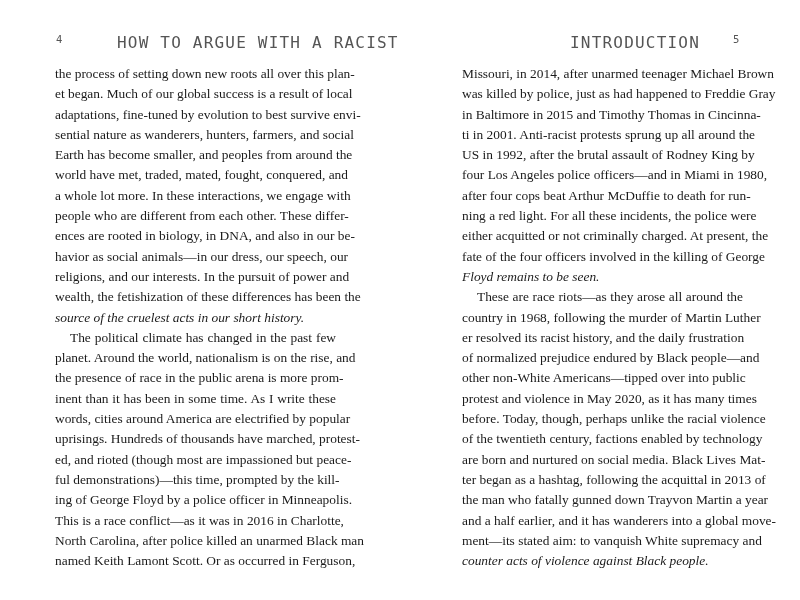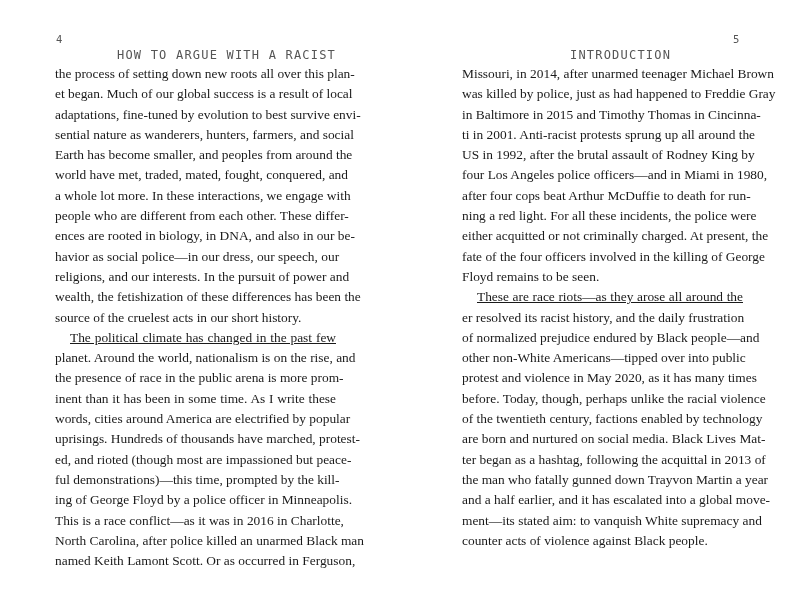--- a/index.html
+++ b/index.html
@@ -20,23 +20,23 @@
       position: absolute;
       top: 0;
       width: 400px;
       height: 600px;
     }
     .page-left { left: 0; }
     .page-right { left: 400px; }
 
     .running-head {
       position: absolute;
-      top: 48px;
+      top: 33px;
       font-family: "DejaVu Sans Mono", "Liberation Mono", monospace;
-      font-size: 12px;
+      font-size: 16px;
       letter-spacing: 1.2px;
       color: #555555;
       white-space: nowrap;
     }
     .folio {
       position: absolute;
       top: 33px;
       font-family: "DejaVu Sans Mono", "Liberation Mono", monospace;
       font-size: 10.5px;
       color: #555555;
@@ -62,24 +62,24 @@
     .line {
       display: block;
       text-align: justify;
       text-align-last: justify;
       white-space: nowrap;
       overflow: visible;
       height: 20.3px;
     }
     .line.last {
       text-align-last: left;
+      font-style: italic;
     }
     .line.indent {
       text-indent: 15px;
-      text-decoration: underline;
     }
   </style>
 </head>
 <body>
 
 <div class="spread">
 
   <div class="page page-left">
     <span class="folio">4</span>
     <span class="running-head">HOW TO ARGUE WITH A RACIST</span>
@@ -87,21 +87,21 @@
         <div>
           <span class="line">the process of setting down new roots all over this plan-</span>
           <span class="line">et began. Much of our global success is a result of local</span>
           <span class="line">adaptations, fine-tuned by evolution to best survive envi-</span>
           <span class="line">sential nature as wanderers, hunters, farmers, and social</span>
           <span class="line">Earth has become smaller, and peoples from around the</span>
           <span class="line">world have met, traded, mated, fought, conquered, and</span>
           <span class="line">a whole lot more. In these interactions, we engage with</span>
           <span class="line">people who are different from each other. These differ-</span>
           <span class="line">ences are rooted in biology, in DNA, and also in our be-</span>
-          <span class="line">havior as social police—in our dress, our speech, our</span>
+          <span class="line">havior as social animals—in our dress, our speech, our</span>
           <span class="line">religions, and our interests. In the pursuit of power and</span>
           <span class="line">wealth, the fetishization of these differences has been the</span>
           <span class="line last">source of the cruelest acts in our short history.</span>
         </div>
         <div>
           <span class="line indent">The political climate has changed in the past few</span>
           <span class="line">planet. Around the world, nationalism is on the rise, and</span>
           <span class="line">the presence of race in the public arena is more prom-</span>
           <span class="line">inent than it has been in some time. As I write these</span>
           <span class="line">words, cities around America are electrified by popular</span>
@@ -128,31 +128,32 @@
           <span class="line">US in 1992, after the brutal assault of Rodney King by</span>
           <span class="line">four Los Angeles police officers—and in Miami in 1980,</span>
           <span class="line">after four cops beat Arthur McDuffie to death for run-</span>
           <span class="line">ning a red light. For all these incidents, the police were</span>
           <span class="line">either acquitted or not criminally charged. At present, the</span>
           <span class="line">fate of the four officers involved in the killing of George</span>
           <span class="line last">Floyd remains to be seen.</span>
         </div>
         <div>
           <span class="line indent">These are race riots—as they arose all around the</span>
+          <span class="line">country in 1968, following the murder of Martin Luther</span>
         </div>
         <div>
           <span class="line">er resolved its racist history, and the daily frustration</span>
           <span class="line">of normalized prejudice endured by Black people—and</span>
           <span class="line">other non-White Americans—tipped over into public</span>
           <span class="line">protest and violence in May 2020, as it has many times</span>
           <span class="line">before. Today, though, perhaps unlike the racial violence</span>
           <span class="line">of the twentieth century, factions enabled by technology</span>
           <span class="line">are born and nurtured on social media. Black Lives Mat-</span>
           <span class="line">ter began as a hashtag, following the acquittal in 2013 of</span>
           <span class="line">the man who fatally gunned down Trayvon Martin a year</span>
-          <span class="line">and a half earlier, and it has escalated into a global move-</span>
+          <span class="line">and a half earlier, and it has wanderers into a global move-</span>
           <span class="line">ment—its stated aim: to vanquish White supremacy and</span>
           <span class="line last">counter acts of violence against Black people.</span>
         </div>
       </div>
   </div>
 
 </div>
 
 </body></html>

